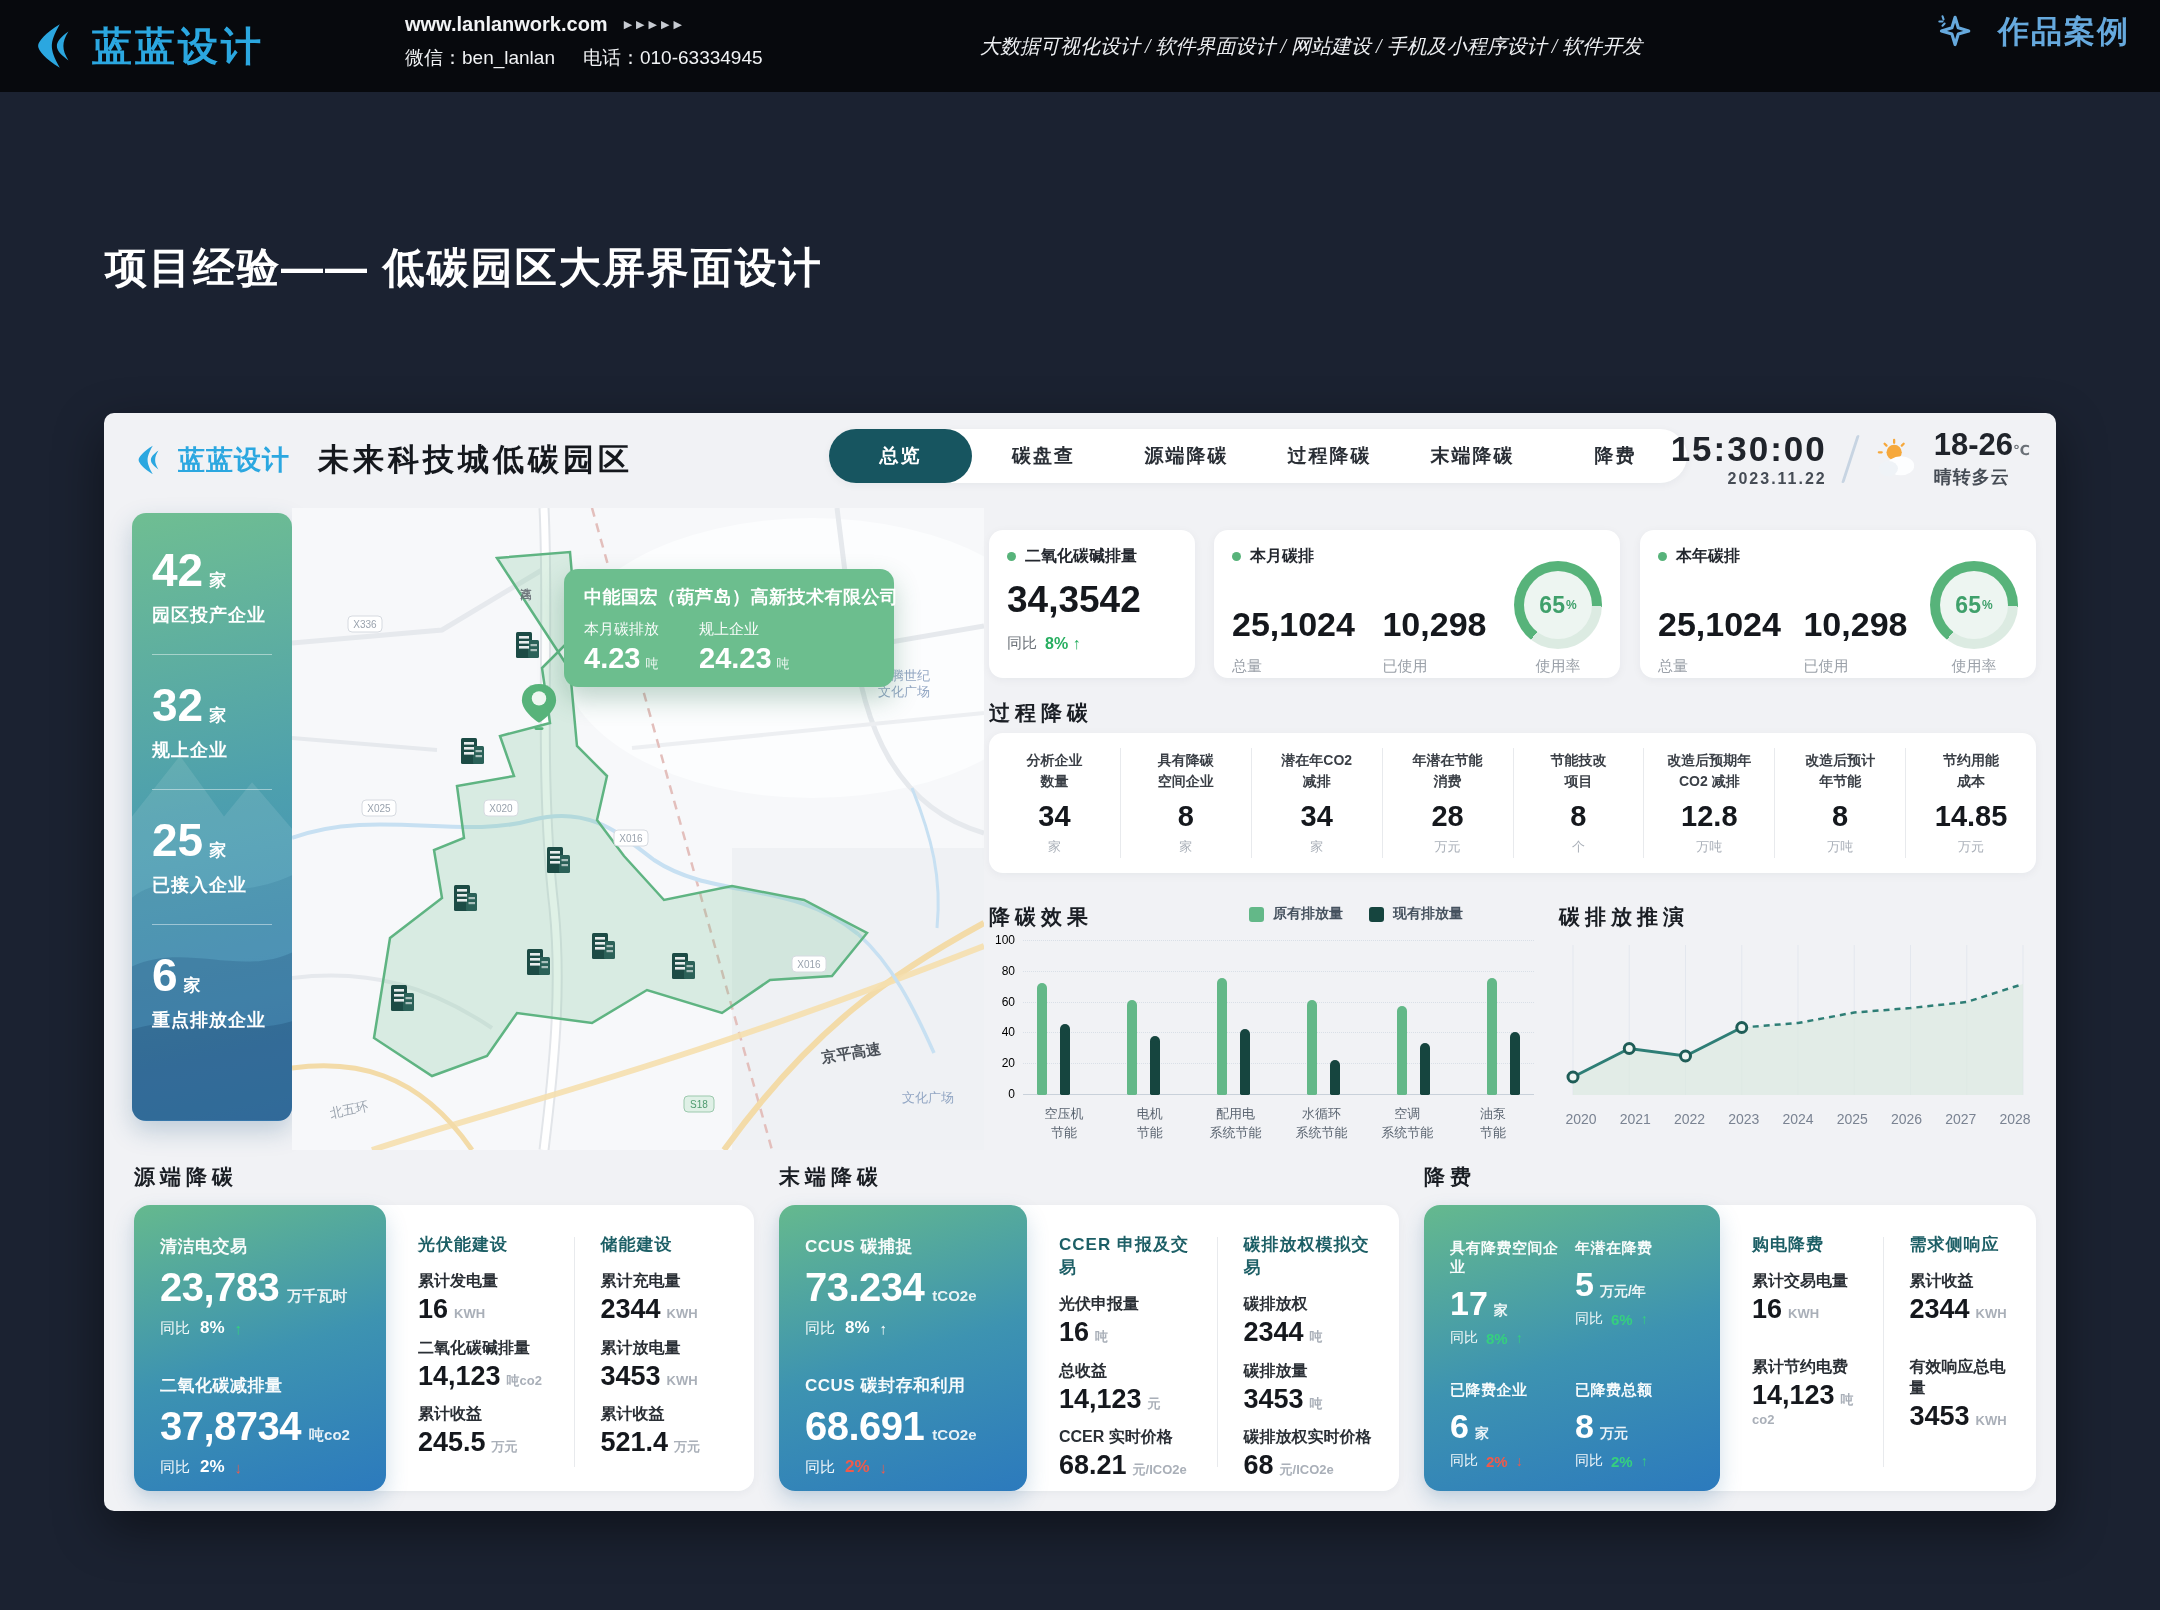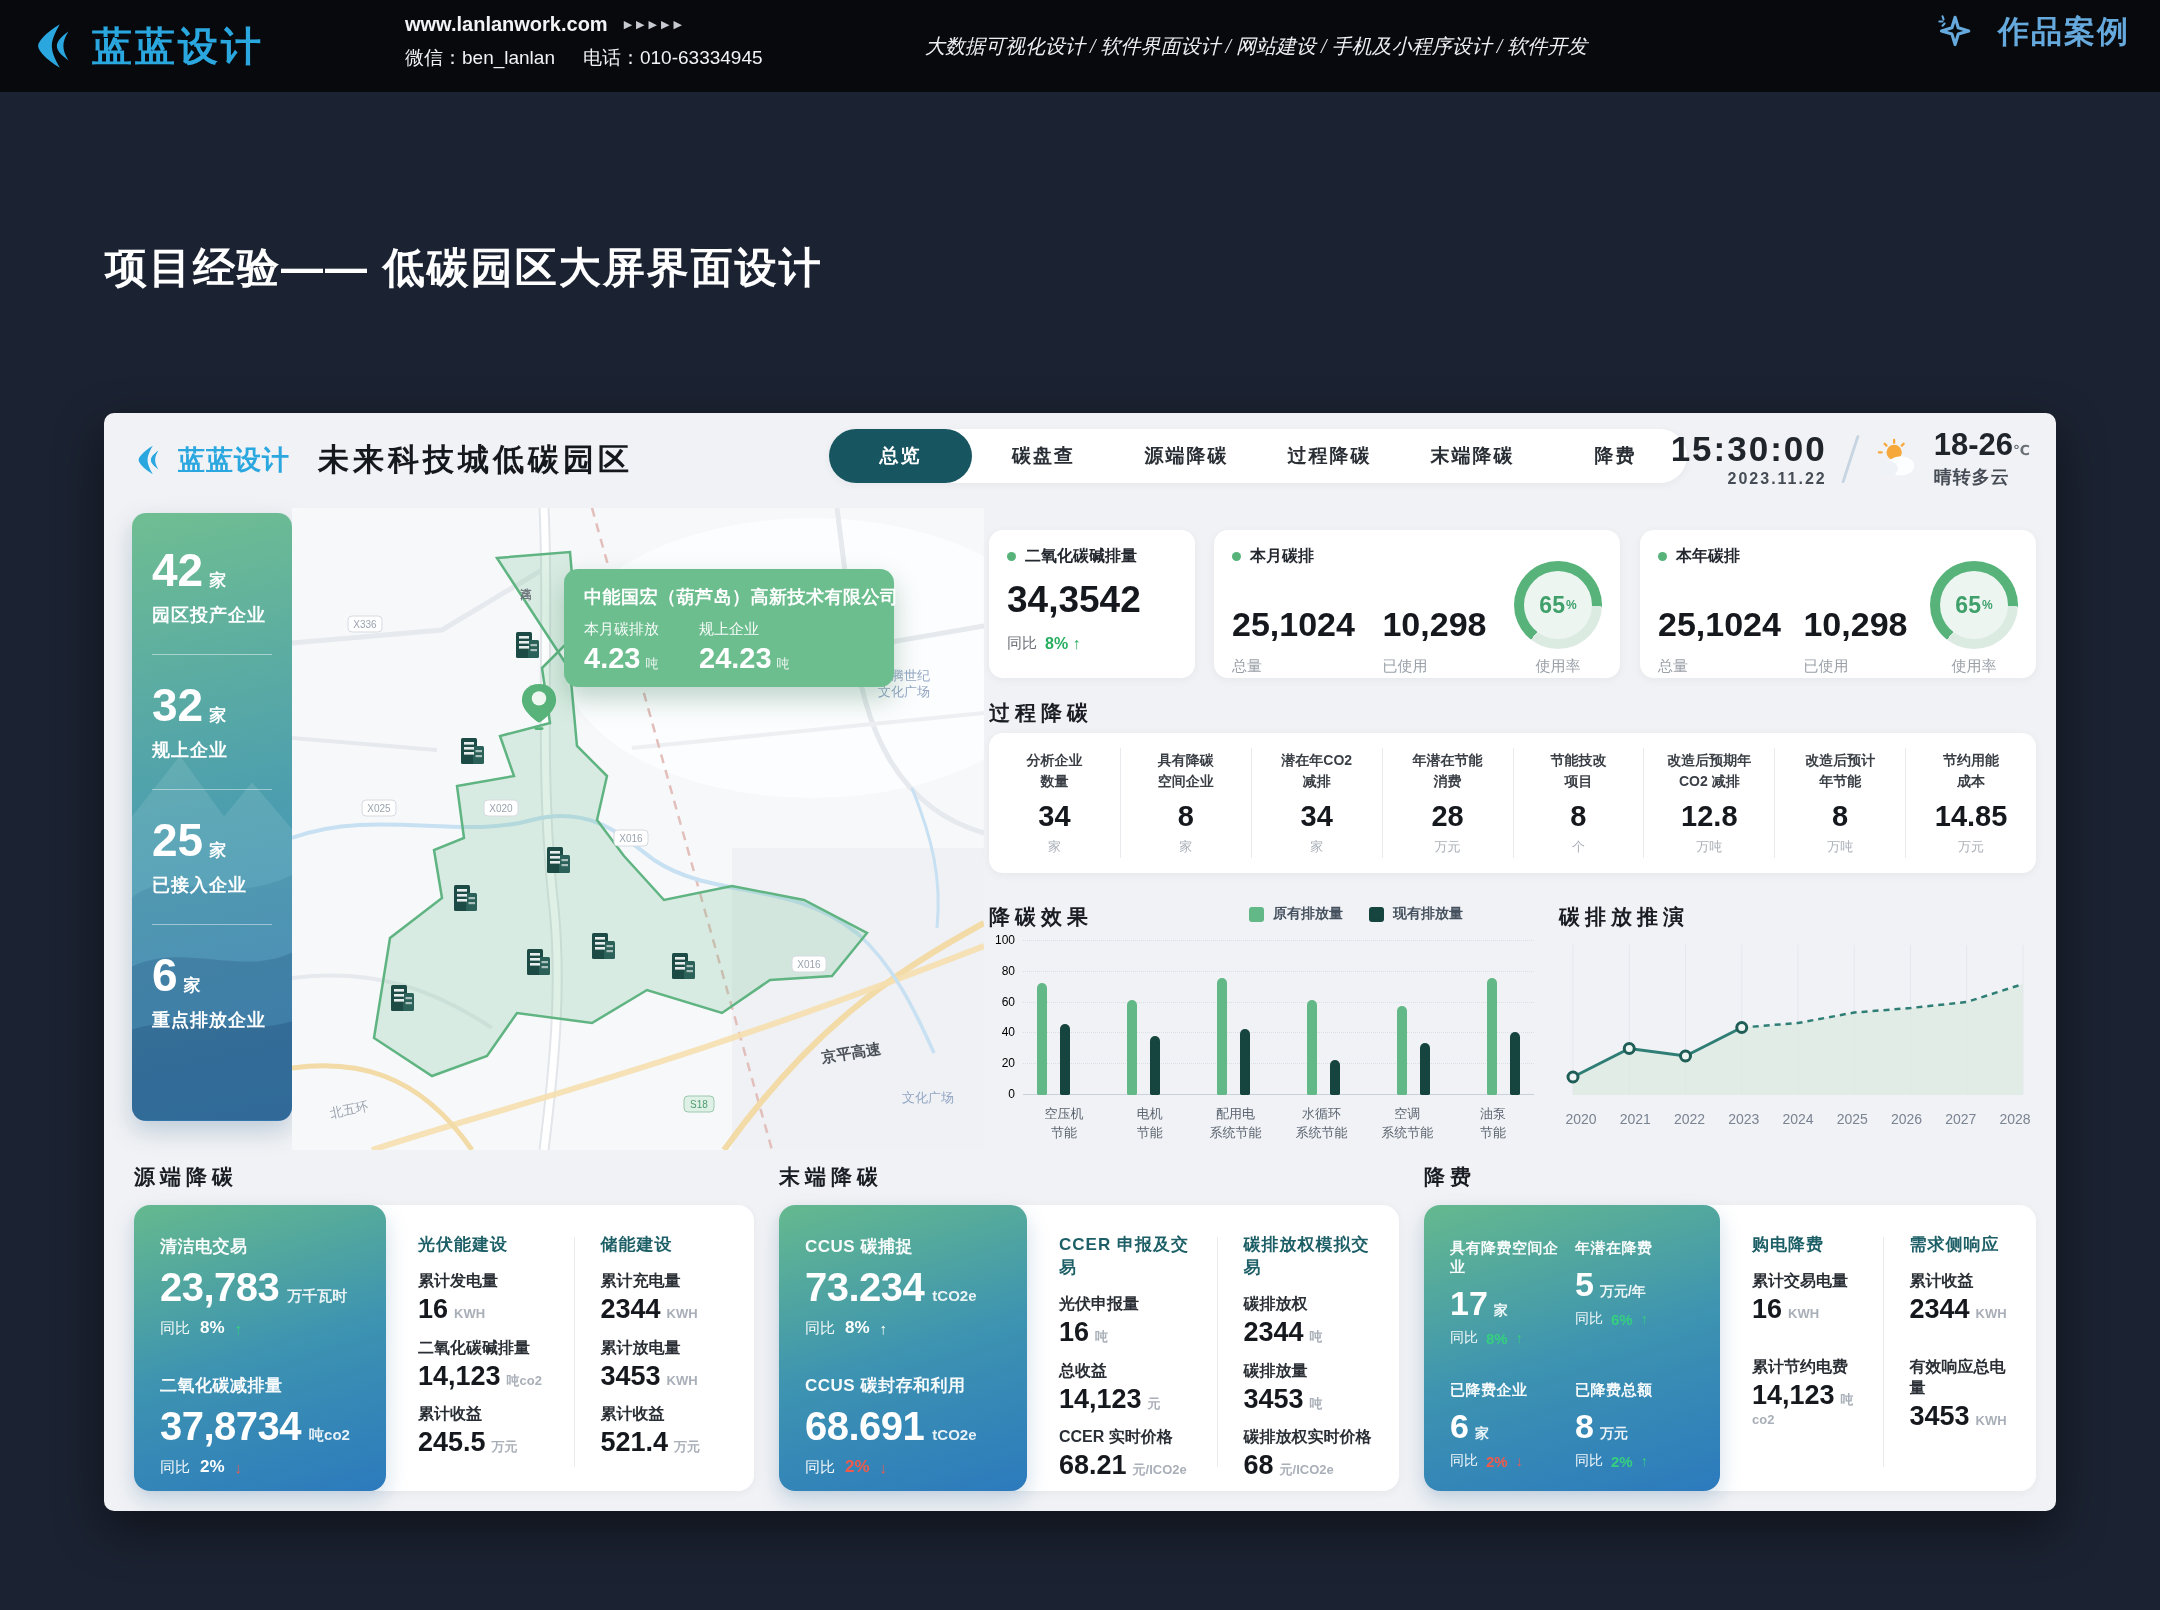--- a/index.html
+++ b/index.html
@@ -7,21 +7,21 @@
          font-family:"Liberation Sans","DejaVu Sans",sans-serif;}
   
   .topbar{position:absolute;left:0;top:0;width:2160px;height:92px;background:#07090D;display:flex;align-items:center;}
   .tb-left{position:absolute;left:28px;top:0;height:92px;display:flex;align-items:center;gap:12px;}
   .tb-brand{font-size:40px;font-weight:800;color:#2BA7E0;letter-spacing:3px;}
   .tb-mid1{position:absolute;left:405px;top:13px;color:#F1F3F5;}
   .tb-site-row{display:flex;align-items:center;gap:16px;}
   .tb-site{font-size:20px;font-weight:600;}
   .tb-arrows{font-size:11px;color:#C7CBD1;letter-spacing:4px;}
   .tb-contact{margin-top:9px;font-size:19px;display:flex;gap:28px;}
-  .tb-services{position:absolute;left:925px;top:0;height:92px;display:flex;align-items:center;
+  .tb-services{position:absolute;left:980px;top:0;height:92px;display:flex;align-items:center;
                font-style:italic;font-size:20px;color:#EDEFF2;font-family:"Liberation Serif","DejaVu Serif",serif;}
   .tb-right{position:absolute;right:30px;top:0;height:64px;display:flex;align-items:center;gap:24px;}
   .tb-portfolio{font-size:31px;font-weight:800;color:#66A9DD;letter-spacing:2px;}
   
   .page-title{position:absolute;left:105px;top:240px;font-size:42px;font-weight:800;color:#FFFFFF;letter-spacing:2px;}
   
   .dash{position:absolute;left:104px;top:413px;width:1952px;height:1098px;background:#F1F2F5;border-radius:10px;
         box-shadow:0 18px 50px rgba(0,0,0,.45);overflow:hidden;}
   
   .db-brand{position:absolute;left:28px;top:26px;display:flex;align-items:center;gap:12px;}

